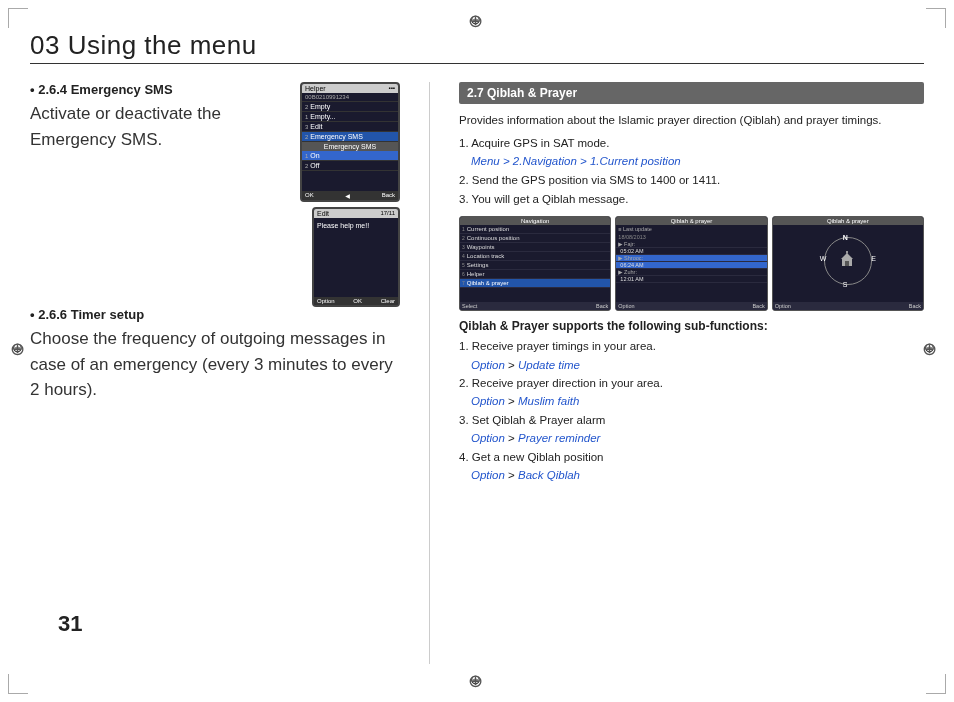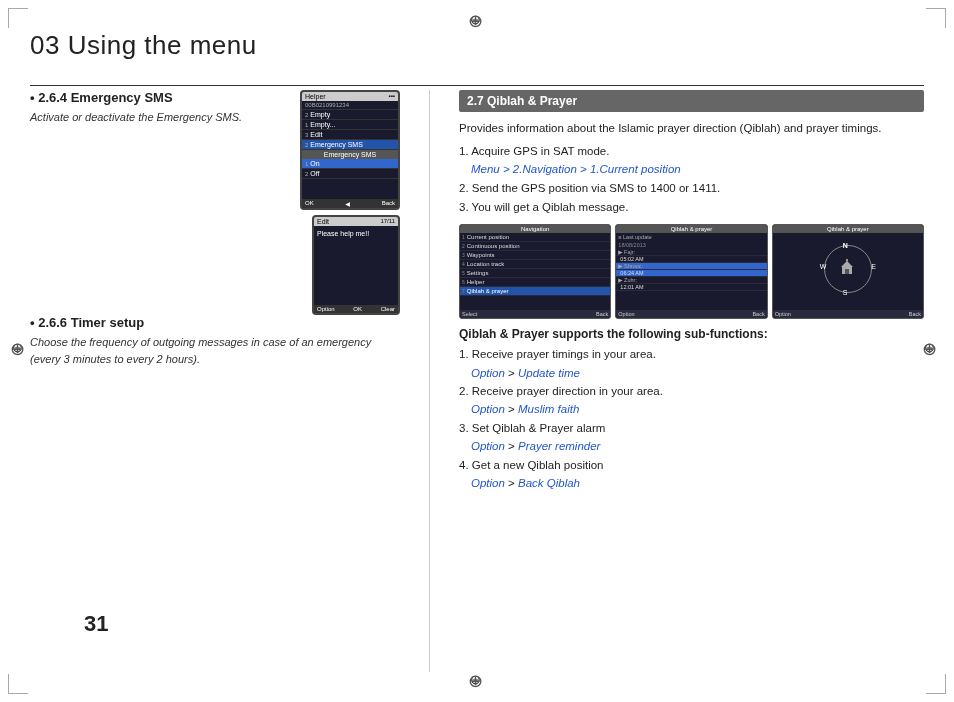--- a/index.html
+++ b/index.html
@@ -58,22 +58,22 @@
       position: absolute;
       top: 30px;
       left: 30px;
       right: 30px;
       bottom: 30px;
     }
 
     
     .title-section {
       border-bottom: 1.5px solid #333;
-      padding-bottom: 24px;
-      margin-bottom: 4px;
+      padding-bottom: 2px;
+      margin-bottom: 18px;
     }
     .title-section h1 {
       font-size: 26px;
       font-weight: 300;
       color: #222;
       letter-spacing: 0.5px;
     }
 
     
     .content {
@@ -94,24 +94,23 @@
     
     .section-item {
       margin-bottom: 22px;
     }
     .section-title {
       font-weight: bold;
       font-size: 13px;
       margin-bottom: 4px;
     }
     .section-desc {
-      font-size: 11px;
+      font-size: 17px;
       color: #333;
       line-height: 1.5;
-      font-style: italic;
     }
 
     
     .phone-screen {
       width: 100px;
       height: 120px;
       background: #1a1a2e;
       border: 2px solid #444;
       border-radius: 4px;
       overflow: hidden;
@@ -294,21 +293,21 @@
     }
     .sub-list li .indent {
       display: block;
       padding-left: 12px;
     }
 
     
     .page-number {
       position: absolute;
       bottom: 35px;
-      left: 54px;
+      left: 28px;
       font-size: 22px;
       font-weight: bold;
       color: #222;
     }
 
     
     .v-divider {
       width: 1px;
       background: #ccc;
       margin: 0 4px;

